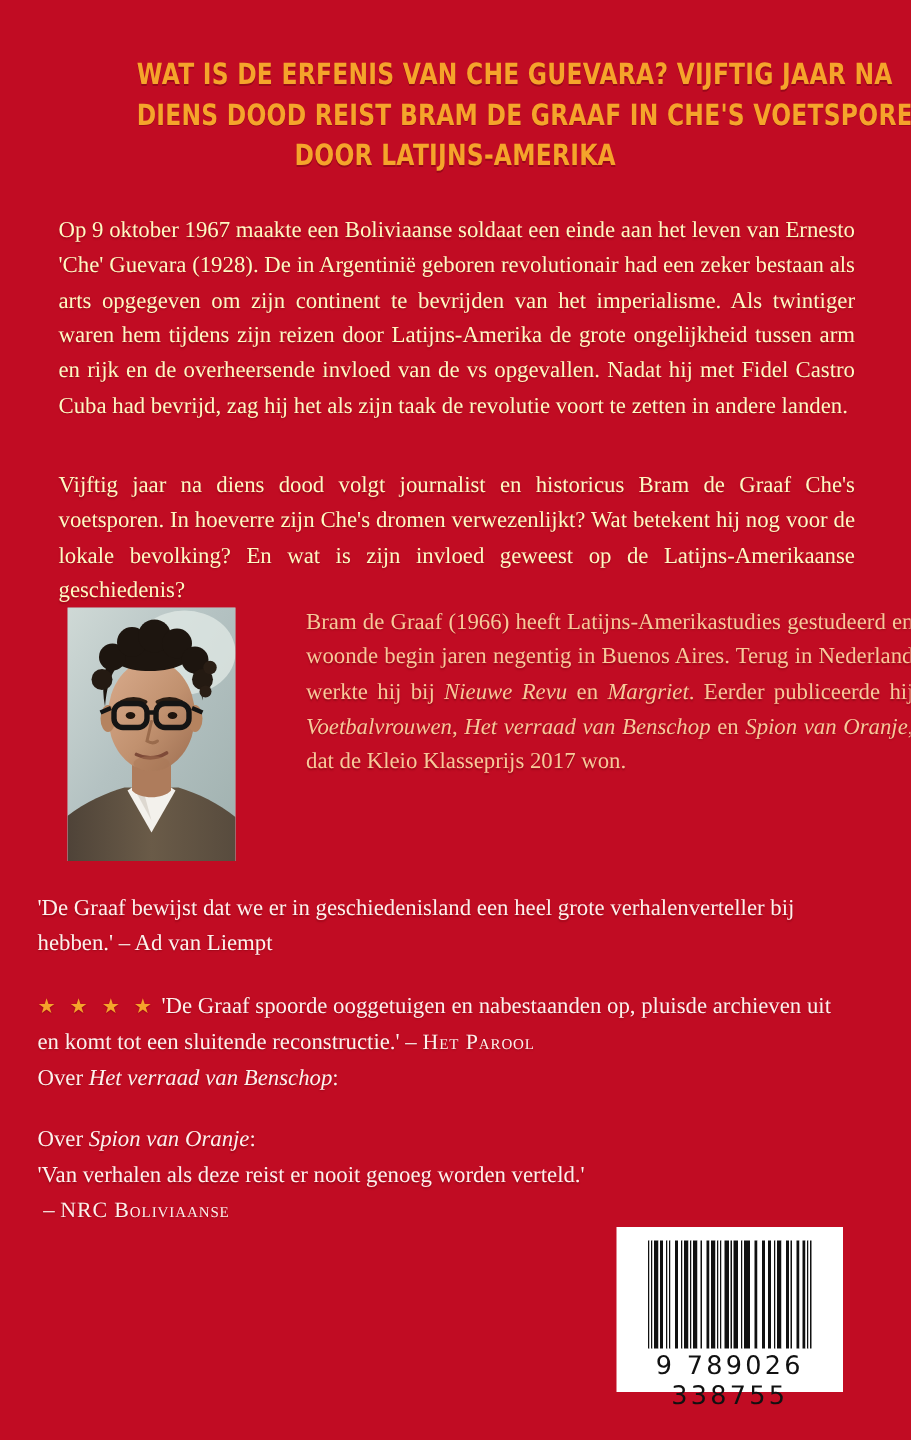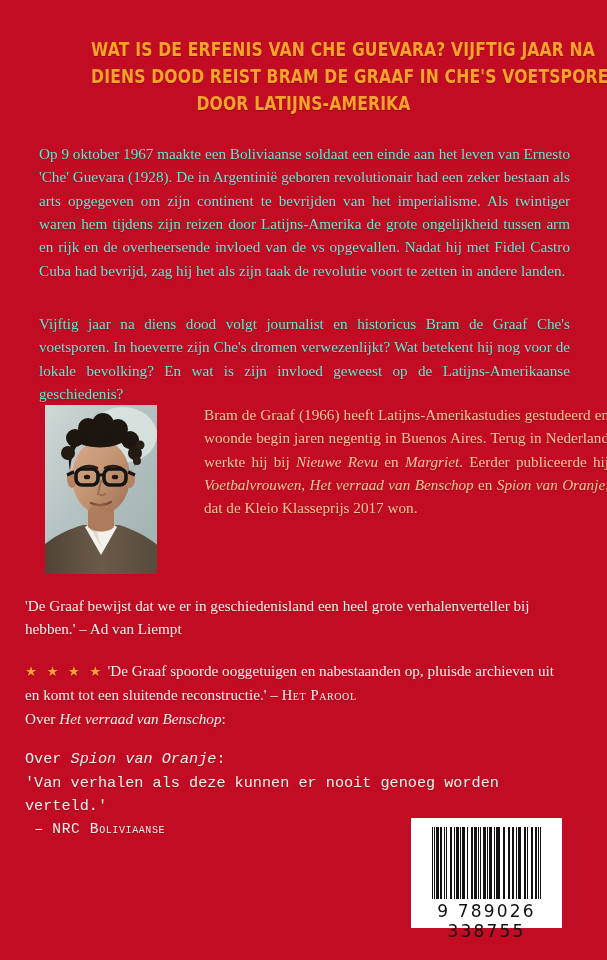--- a/index.html
+++ b/index.html
@@ -39,21 +39,21 @@
     transform-origin: center top;
     text-shadow: 0 1px 0 rgba(120,6,18,0.55);
   }
   .headline .hl-line { display: block; white-space: nowrap; }
 
   
   .body-text {
     position: absolute;
     left: 39px;
     width: 531px;
-    color: #5eead4;
+    color: #fef9c3;
     font-size: 15.2px;
     line-height: 23.3px;
     text-align: justify;
     text-shadow: 0 1px 1px rgba(110,5,16,0.45);
   }
   #para1 { top: 127px; }
   #para2 { top: 297px; }
 
   
   .author-block {
@@ -91,21 +91,21 @@
     position: absolute;
     left: 25px;
     top: 594px;
     width: 531px;
     color: #fdf1ec;
     font-size: 15.2px;
     line-height: 23.3px;
     text-shadow: 0 1px 1px rgba(110,5,16,0.45);
   }
   .quote-group { margin-bottom: 18px; }
-  .quote-group:last-child { margin-bottom: 0; font-family: Liberation Mono, monospace; }
+  .quote-group:last-child { margin-bottom: 0; }
   .quote-line { display: block; }
   .quote-over i { font-style: italic; }
   .stars {
     color: #f5a42b;
     letter-spacing: 2.5px;
     font-size: 13.5px;
     font-family: "DejaVu Sans", sans-serif;
   }
   .smallcaps {
     font-variant: small-caps;
@@ -250,21 +250,21 @@
       <span class="quote-line">'De Graaf bewijst dat we er in geschiedenisland een heel grote verhalenverteller bij hebben.' – Ad van Liempt</span>
     </div>
 
     <div class="quote-group">
       <span class="quote-line"><span class="stars">★ ★ ★ ★</span> <span>'De Graaf spoorde ooggetuigen en nabestaanden op, pluisde archieven uit en komt tot een sluitende reconstructie.' – </span><span class="smallcaps">Het Parool</span></span>
       <span class="quote-line quote-over"><span>Over </span><i>Het verraad van Benschop</i><span>:</span></span>
     </div>
 
     <div class="quote-group">
       <span class="quote-line quote-over"><span>Over </span><i>Spion van Oranje</i><span>:</span></span>
-      <span class="quote-line">'Van verhalen als deze kunnen er nooit genoeg worden verteld.'</span>
+      <span class="quote-line">'Van verhalen als deze reist er nooit genoeg worden verteld.'</span>
       <span class="quote-line">&nbsp;<span>– </span><span class="smallcaps">NRC Boliviaanse</span></span>
     </div>
   </div>
 
 
   <div class="barcode-box">
     <div class="barcode-bars" id="barcode-bars">
         <span style="width: 1.05px; background: rgb(17, 17, 17);"></span>
         <span style="width: 1.05px; background: rgb(255, 255, 255);"></span>
         <span style="width: 1.05px; background: rgb(17, 17, 17);"></span>

